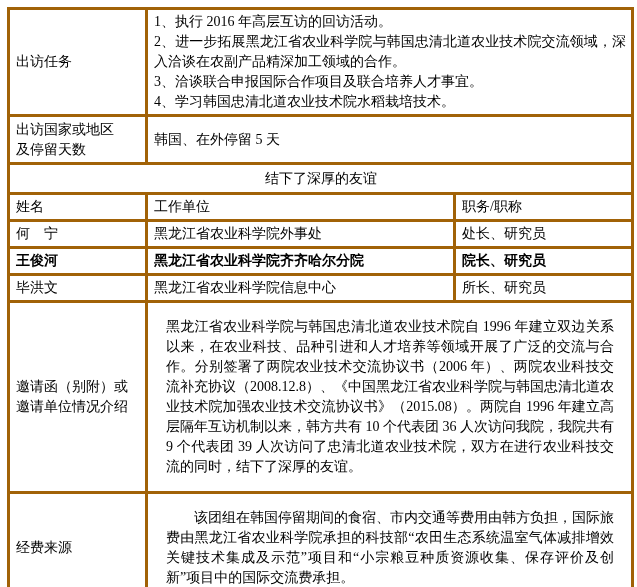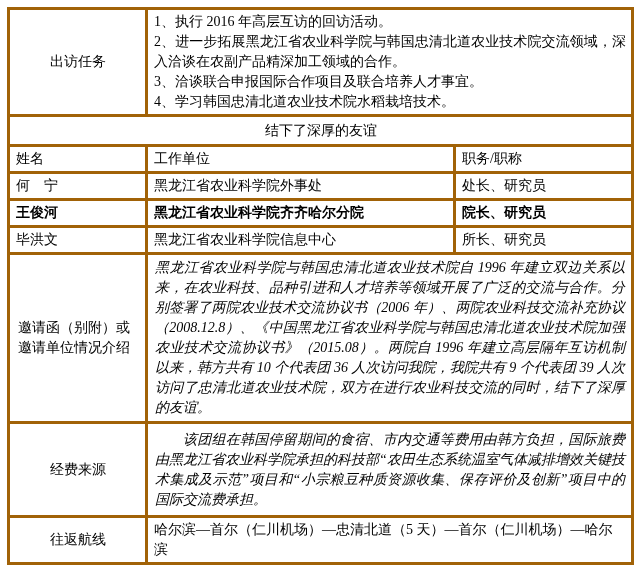--- a/index.html
+++ b/index.html
@@ -28,29 +28,28 @@
   }
   .doc-table td {
     border: 3px solid #a16207;
     padding: 2px 5px 2px 6px;
     vertical-align: middle;
     overflow: hidden;
   }
   .label-cell {
     vertical-align: middle;
   }
-  .label-inner { display: block; text-align: center; }
+  .label-inner { display: block; }
   .label-w104 { width: 104px; }
   .label-w116 { width: 116px; }
   .content-cell { vertical-align: middle; }
   .top-cell { vertical-align: top; }
   .para {
     text-align: justify;
-    margin: 1px;
-    font-style: italic;
+    margin: 12px;
   }
   .indent2 { text-indent: 2em; }
   .section-title-cell {
     text-align: center;
     vertical-align: middle;
   }
   .task-line {
     text-align: justify;
     margin: 0;
   }
@@ -72,20 +71,28 @@
           <span class="label-inner">出访任务</span>
         </td>
         <td colspan="2" class="top-cell">
           <div class="task-line">1、执行 2016 年高层互访的回访活动。</div>
           <div class="task-line">2、进一步拓展黑龙江省农业科学院与韩国忠清北道农业技术院交流领域，深入洽谈在农副产品精深加工领域的合作。</div>
           <div class="task-line">3、洽谈联合申报国际合作项目及联合培养人才事宜。</div>
           <div class="task-line">4、学习韩国忠清北道农业技术院水稻栽培技术。</div>
         </td>
       </tr>
 
+      <tr style="height:48px;">
+        <td class="label-cell">
+          <span class="label-inner label-w104">出访国家或地区及停留天数</span>
+        </td>
+        <td colspan="2" class="content-cell">
+          <span>韩国、在外停留 5 天</span>
+        </td>
+      </tr>
 
       <tr style="height:30px;">
         <td colspan="3" class="section-title-cell">
           <span>结下了深厚的友谊</span>
         </td>
       </tr>
 
       <tr style="height:26px;">
         <td>
           <span>姓名</span>

